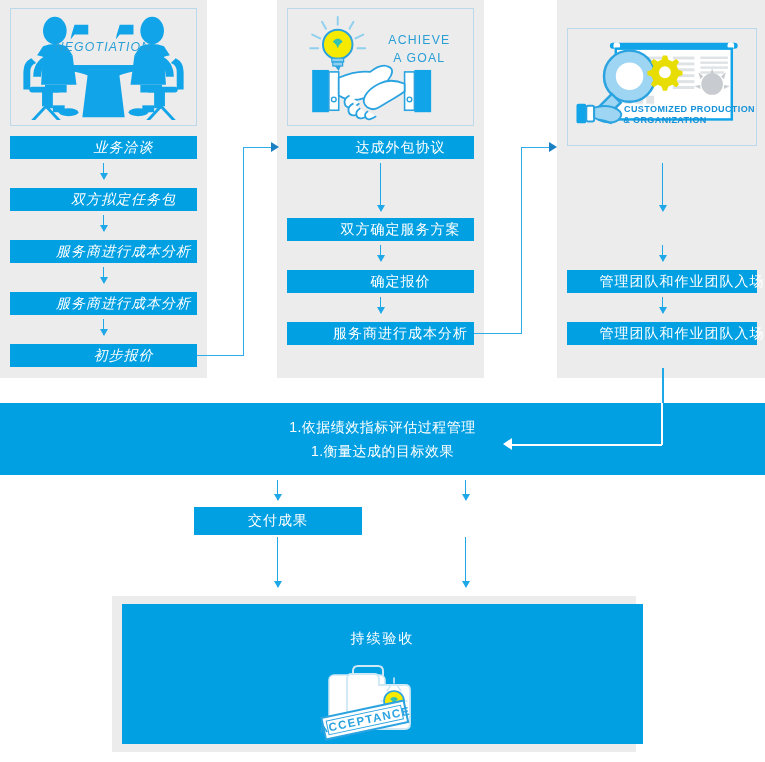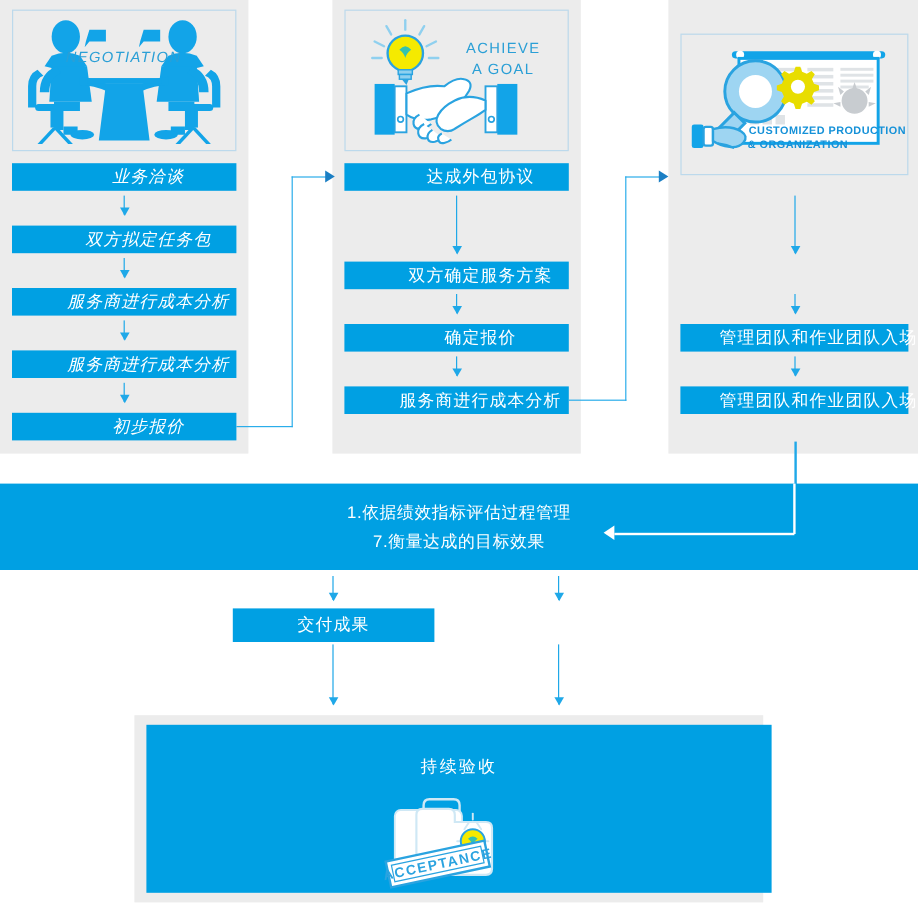--- a/index.html
+++ b/index.html
@@ -274,21 +274,21 @@
     <div class="h" style="left:474px;top:333px;width:48px"></div>
     <div class="v" style="left:521px;top:147px;height:187px"></div>
     <div class="h" style="left:521px;top:147px;width:30px"></div>
     <div class="head" style="left:549px;top:142px"></div>
   </div>
 
   <div id="feed-down" style="left:662px;top:368px;height:40px"></div>
 
   <div id="band">
     <div class="line">1.依据绩效指标评估过程管理</div>
-    <div class="line">7.衡量达成的目标效果</div>
+    <div class="line">1.衡量达成的目标效果</div>
   </div>
 
   <div id="return-conn">
     <div class="v" style="left:661px;top:403px;height:42px"></div>
     <div class="h" style="left:512px;top:444px;width:150px"></div>
     <div class="head" style="left:503px;top:438px"></div>
   </div>
 
   <div class="varrow" style="left:277px;top:480px;height:20px"></div>
   <div class="varrow" style="left:465px;top:480px;height:20px"></div>

